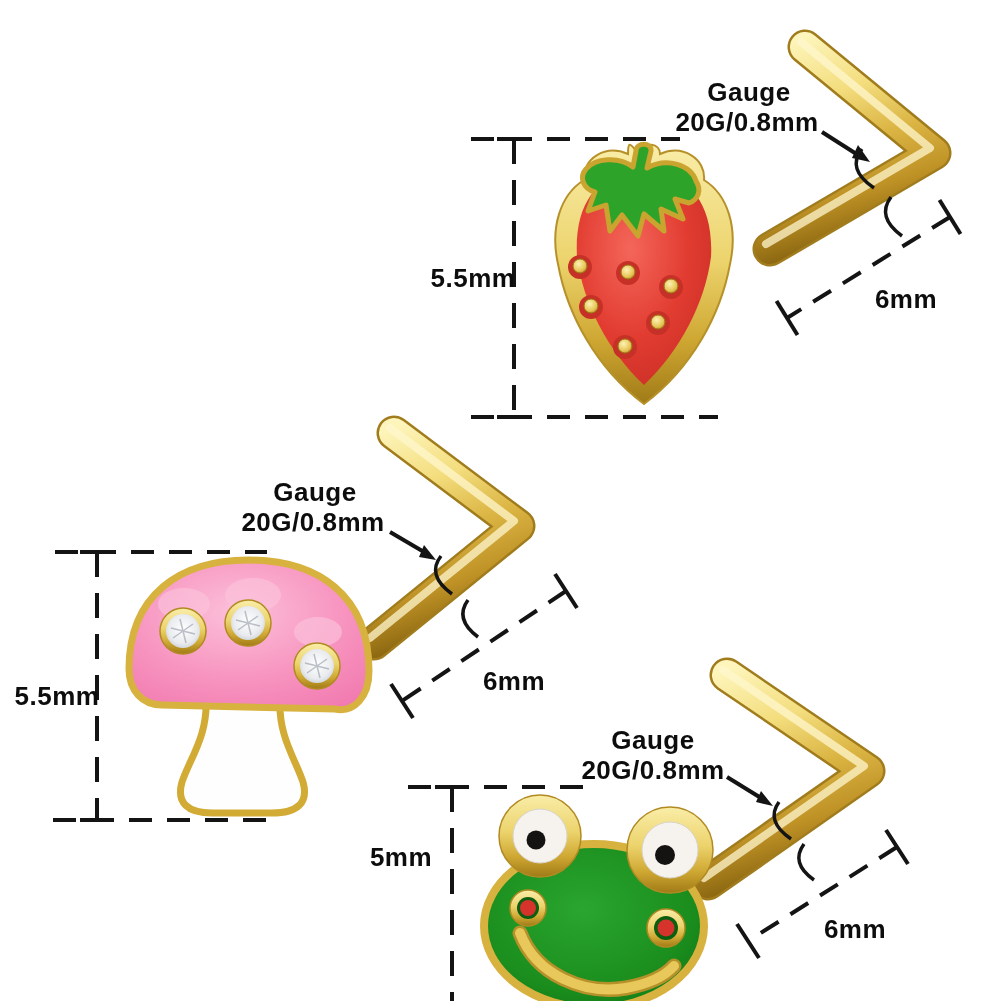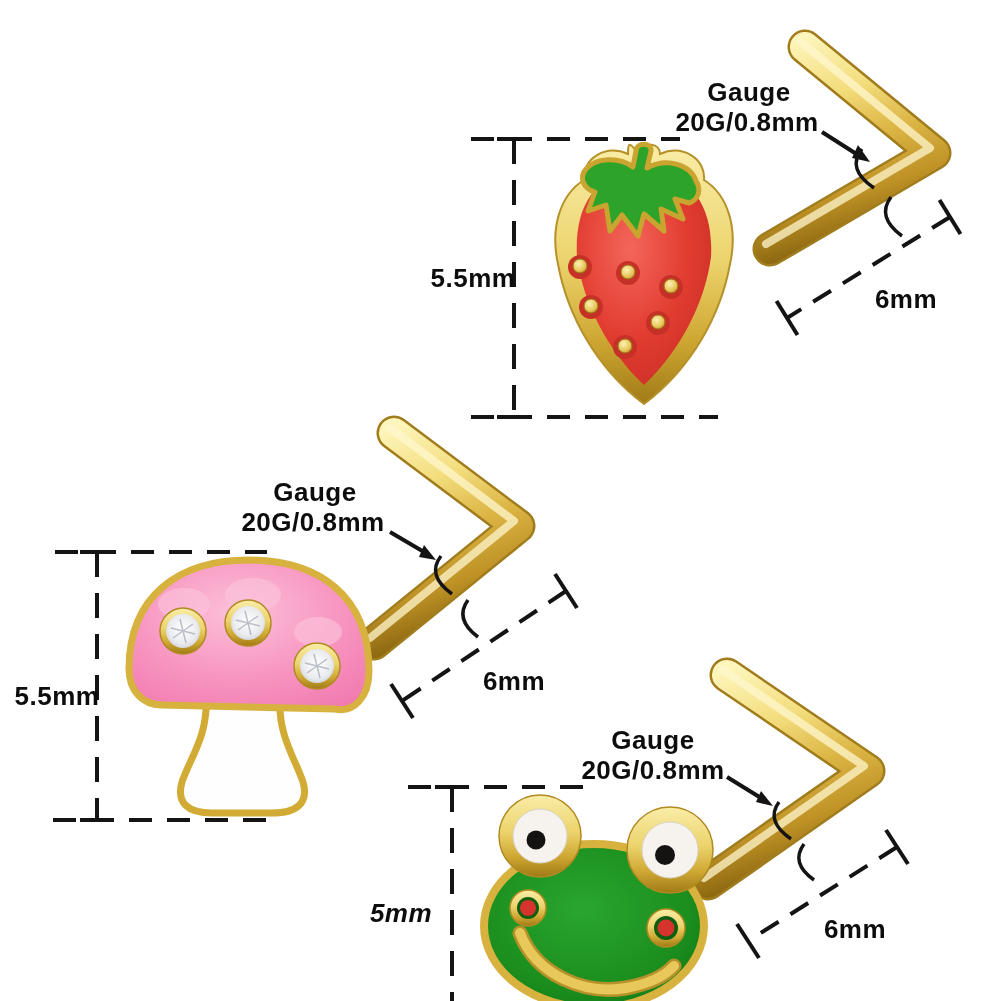--- a/index.html
+++ b/index.html
@@ -236,16 +236,16 @@
   <div class="dim-label" style="left:473px;top:253px;">5.5mm</div>
   <div class="dim-label" style="left:906px;top:274px;">6mm</div>
 
   <div class="dim-label" style="left:315px;top:467px;">Gauge</div>
   <div class="dim-label" style="left:313px;top:497px;">20G/0.8mm</div>
   <div class="dim-label" style="left:57px;top:671px;">5.5mm</div>
   <div class="dim-label" style="left:514px;top:656px;">6mm</div>
 
   <div class="dim-label" style="left:653px;top:715px;">Gauge</div>
   <div class="dim-label" style="left:653px;top:745px;">20G/0.8mm</div>
-  <div class="dim-label" style="left:401px;top:888px;font-style:italic;">5mm</div>
+  <div class="dim-label" style="left:401px;top:832px;">5mm</div>
   <div class="dim-label" style="left:855px;top:904px;">6mm</div>
 
 </div>
 
 </body></html>

